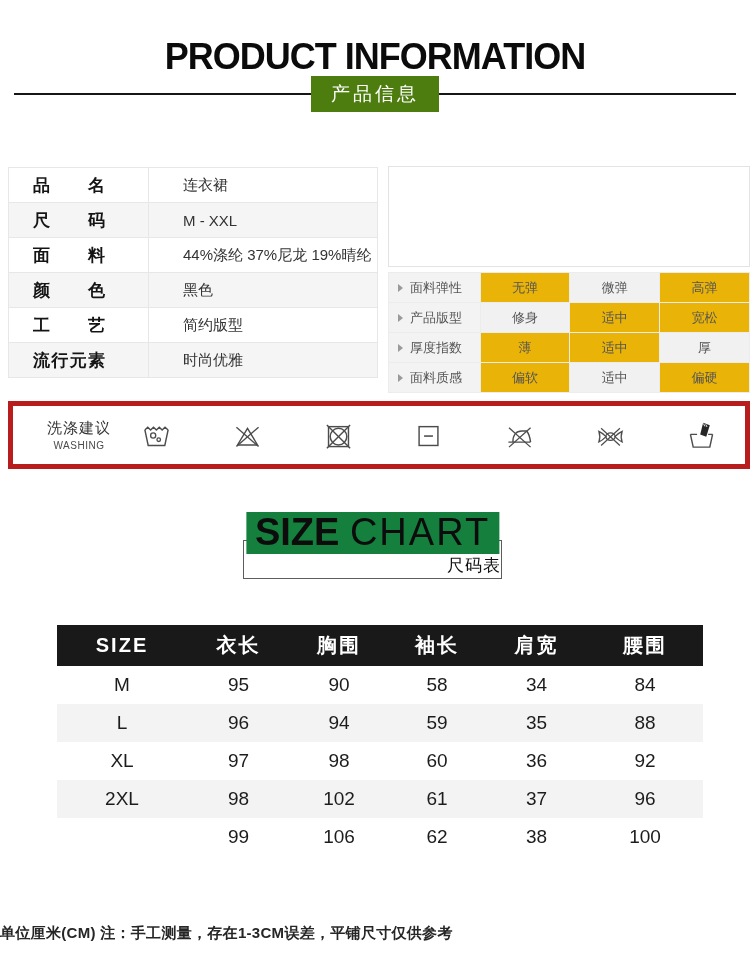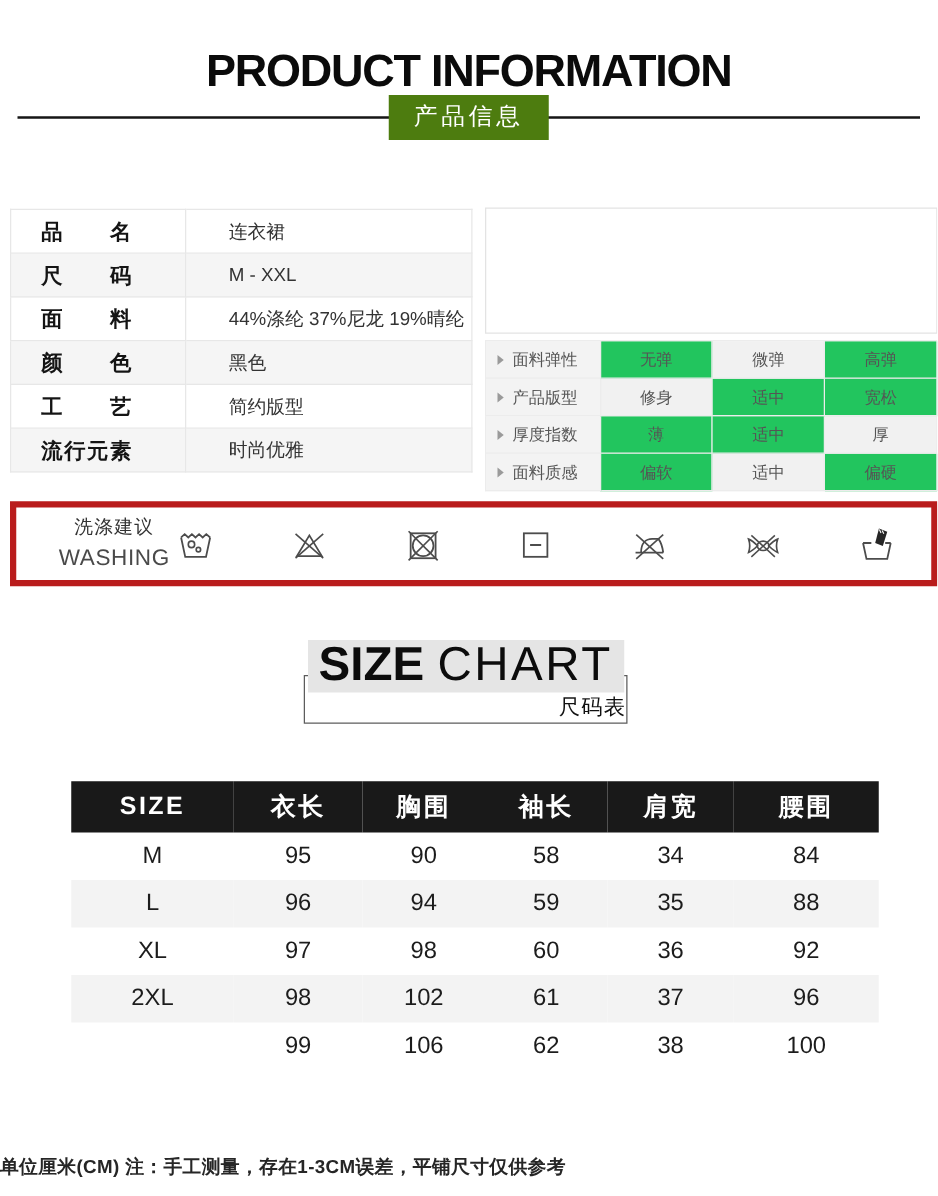--- a/index.html
+++ b/index.html
@@ -23,40 +23,40 @@
           font-weight:bold;font-size:17px;color:#141414;}
   .a-value{padding-left:34px;font-size:15px;color:#333;}
 
   
   .photo-box{position:absolute;left:388px;top:166px;width:360px;height:99px;
              border:1px solid #e3e3e3;background:#fff;}
 
   
   .props-table{position:absolute;left:388px;top:272px;border-collapse:collapse;}
   .props-table td{border:1px solid #ececec;width:92px;height:30px;font-size:13px;color:#555;
-                  text-align:center;box-sizing:border-box;background:#22c55e;}
+                  text-align:center;box-sizing:border-box;background:#eab308;}
   .props-table td.p-label{background:#f3f3f3;text-align:left;padding-left:9px;white-space:nowrap;}
   .props-table td.p-sel{background:#f1f1f1;}
   .tri{display:inline-block;width:0;height:0;border-left:5px solid #9a9a9a;
        border-top:4px solid transparent;border-bottom:4px solid transparent;margin-right:7px;}
 
   
   .wash-row{position:absolute;left:8px;top:401px;width:732px;height:58px;
             border:5px solid #b91c1c;background:#fff;}
   .wash-label{position:absolute;left:34px;top:50%;transform:translateY(-50%);
               text-align:center;line-height:1.45;}
   .wash-zh{display:block;font-size:15px;color:#333;letter-spacing:1px;}
-  .wash-en{display:block;font-size:18px;color:#4a4a4a;letter-spacing:.5px;}
+  .wash-en{display:block;font-size:10px;color:#4a4a4a;letter-spacing:.5px;}
   .wash-icons{position:absolute;left:128px;right:28px;top:0;height:100%;
               display:flex;align-items:center;justify-content:space-between;}
   .wicon{width:31px;height:31px;}
 
   
   .sc-box{position:absolute;left:243px;top:540px;width:257px;height:37px;border:1px solid #5c5c5c;}
-  .sc-title{position:absolute;left:50%;top:-29px;transform:translateX(-50%);background:#e5e5e5;
+  .sc-title{position:absolute;left:50%;top:-29px;transform:translateX(-50%);background:#15803d;
             padding:0 9px;white-space:nowrap;font-size:38px;line-height:1.1;color:#0c0c0c;}
   .sc-primary{font-weight:bold;}
   .sc-secondary{font-weight:normal;letter-spacing:2px;}
   .sc-sub{position:absolute;left:0;right:0;bottom:1px;text-align:right;font-size:17px;
           color:#111;letter-spacing:1px;}
 
   
   .size-table{position:absolute;left:57px;top:625px;width:646px;border-collapse:collapse;table-layout:fixed;}
   .size-table th{background:#191919;color:#fff;height:39px;font-size:20px;font-weight:bold;
                  letter-spacing:2px;text-align:center;}

